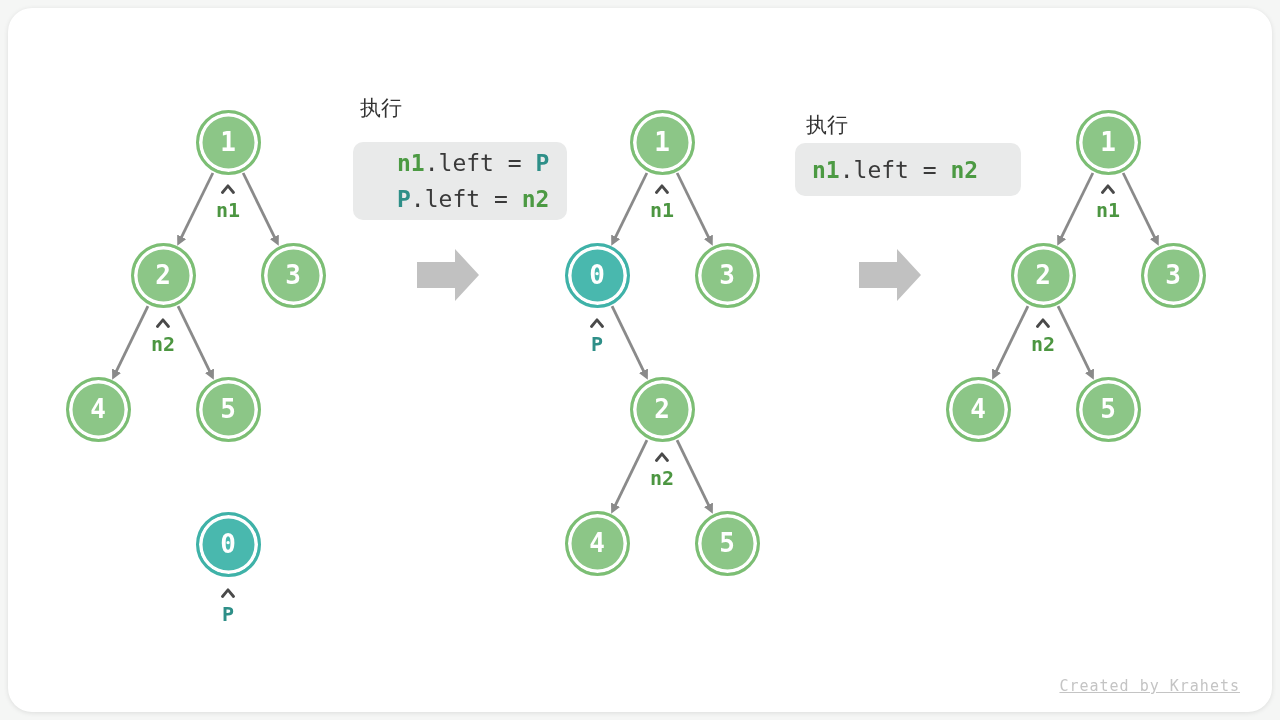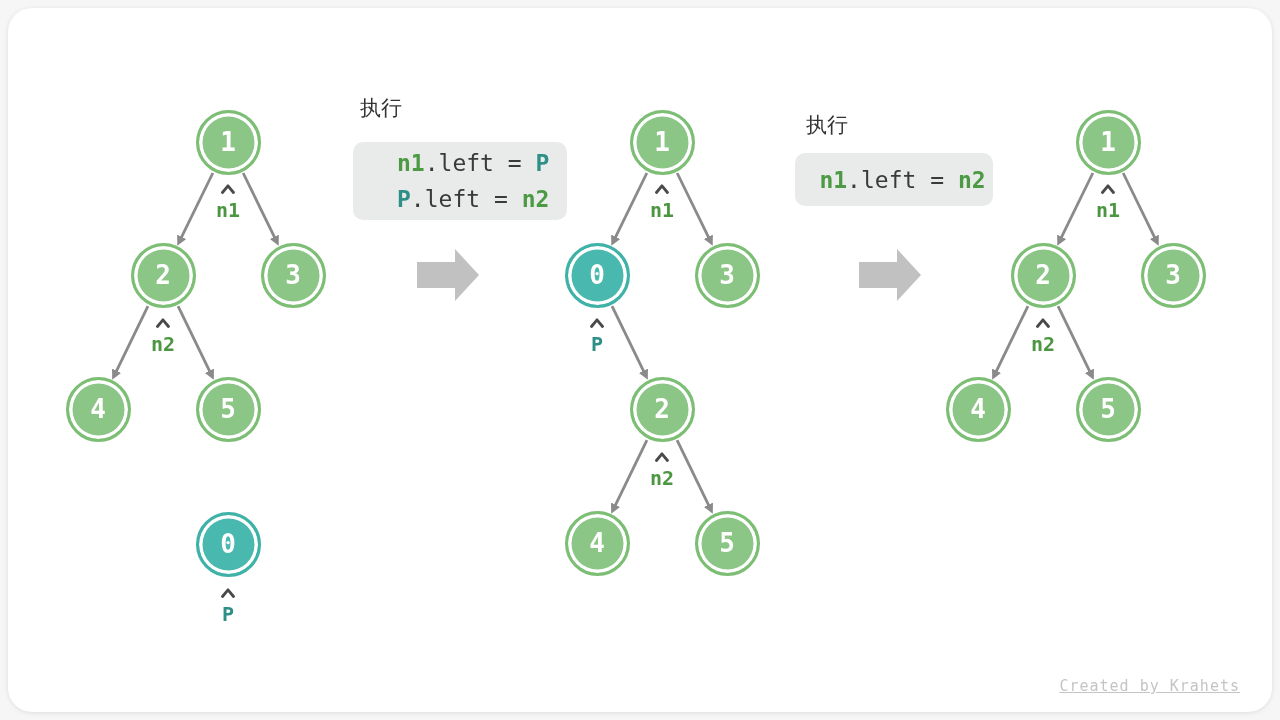--- a/index.html
+++ b/index.html
@@ -182,17 +182,17 @@
         <path d="M2.5,8.5 L8,1.8 L13.5,8.5" fill="none" stroke="#4A4A4A" stroke-width="2.8" stroke-linecap="round" stroke-linejoin="round"></path>
       </svg>
       <div class="txt">n2</div>
     </div>
     <div class="code-header" style="left: 360px; top: 96px;">执行</div>
     <div class="code-box" style="left: 353px; top: 142px; width: 214px; height: 78px; padding-left: 44px;">
       <div class="code-line"><span class="c-green">n1</span><span class="c-plain">.left = </span><span class="c-teal">P</span></div>
       <div class="code-line"><span class="c-teal">P</span><span class="c-plain">.left = </span><span class="c-green">n2</span></div>
     </div>
     <div class="code-header" style="left: 806px; top: 113px;">执行</div>
-    <div class="code-box" style="left: 795px; top: 153px; width: 198px; height: 53px; align-items: center;">
+    <div class="code-box" style="left: 795px; top: 143px; width: 226px; height: 53px;">
       <div class="code-line"><span class="c-green">n1</span><span class="c-plain">.left = </span><span class="c-green">n2</span></div>
     </div>
   </div>
 <div class="footer">Created by Krahets</div>
 
 </body></html>

